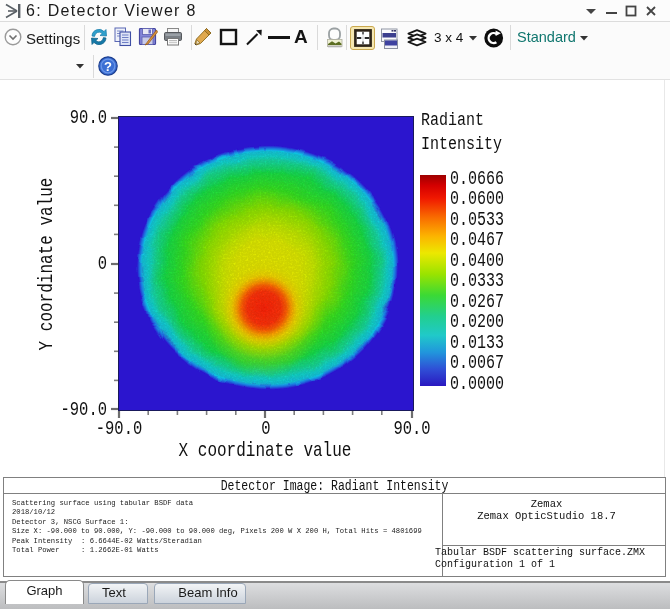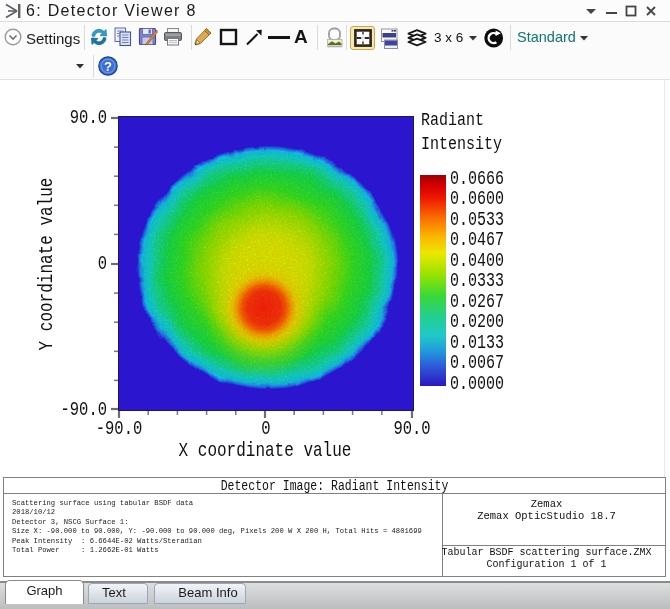--- a/index.html
+++ b/index.html
@@ -127,21 +127,21 @@
   <rect x="5" y="13.5" width="12" height="5" fill="#3e42a0"></rect>
 </svg>
 
 <svg class="abs" style="left:407px;top:29px;" width="20" height="18" viewBox="0 0 20 18">
   <g fill="#ffffff" stroke="#161616" stroke-width="1.8" stroke-linejoin="round">
     <path d="M10,1.2 L18.6,4.6 L10,8 L1.4,4.6 Z"></path>
     <path d="M10,5.4 L18.6,8.8 L10,12.2 L1.4,8.8 Z"></path>
     <path d="M10,9.6 L18.6,13 L10,16.4 L1.4,13 Z"></path>
   </g>
 </svg>
-<div class="abs" style="left:434px;top:30px;font-size:13.5px;color:#111;">3 x 6</div>
+<div class="abs" style="left:434px;top:30px;font-size:13.5px;color:#111;">3 x 4</div>
 <svg class="abs" style="left:468px;top:34px;" width="10" height="8" viewBox="0 0 10 8">
     <path d="M1,2 L9,2 L5,6.5 Z" fill="#333"></path>
   </svg>
 
 <svg class="abs" style="left:484px;top:28px;" width="20" height="20" viewBox="0 0 20 20">
   <circle cx="9.7" cy="10" r="9.4" fill="#0c0c0c"></circle>
   <path d="M12.4,14.2 A5,5 0 1 1 12.6,6.0" fill="none" stroke="#fff" stroke-width="2.3"></path>
   <path d="M11.6,2.4 L16.9,5.3 L11.6,7.9 Z" fill="#fff"></path>
 </svg>
 <div class="sep" style="left:510px;top:25px;height:25px;"></div>
@@ -295,21 +295,21 @@
 <div class="vline" style="left:3px;top:493px;width:663px;height:1px;"></div>
 <div class="vline" style="left:442px;top:493px;width:1px;height:84px;"></div>
 <div class="vline" style="left:442px;top:545px;width:224px;height:1px;"></div>
 <div class="abs mono" style="left:12px;top:499px;font-size:7.2px;line-height:9.4px;color:#222;white-space:pre;">Scattering surface using tabular BSDF data
 2018/10/12
 Detector 3, NSCG Surface 1:
 Size X: -90.000 to 90.000, Y: -90.000 to 90.000 deg, Pixels 200 W X 200 H, Total Hits = 4801699
 Peak Intensity  : 6.6644E-02 Watts/Steradian
 Total Power     : 1.2662E-01 Watts</div>
 <div class="abs mono" style="left:435px;top:498px;width:223px;text-align:center;font-size:10.5px;line-height:12px;color:#111;">Zemax<br>Zemax OpticStudio 18.7</div>
-<div class="abs mono" style="left:435px;top:547px;width:223px;text-align:center;font-size:10px;line-height:12px;color:#111;">Tabular BSDF scattering surface.ZMX<br>Configuration 1 of 1</div>
+<div class="abs mono" style="left:435px;top:547px;width:223px;text-align:left;font-size:10px;line-height:12px;color:#111;">Tabular BSDF scattering surface.ZMX<br>Configuration 1 of 1</div>
 
 <div class="abs" style="left:0;top:581px;width:670px;height:2px;background:#8a8a8a;"></div>
 <div class="abs" style="left:0;top:583px;width:670px;height:26px;background:linear-gradient(to bottom,#dddee0,#bcbdbf);"></div>
 <div class="abs" style="left:5px;top:580px;width:79px;height:24px;background:#ffffff;border:1px solid #8a8a8a;border-bottom:none;border-radius:5px 5px 0 0;box-sizing:border-box;"></div>
 <div class="abs" style="left:5px;top:583px;width:79px;text-align:center;font-size:13px;color:#1a1a1a;">Graph</div>
 <div class="abs" style="left:88px;top:583px;width:60px;height:21px;background:linear-gradient(to bottom,#f2f4f6,#ccd3dc);border:1px solid #9aa7b8;border-radius:4px 4px 0 0;box-sizing:border-box;"></div>
 <div class="abs" style="left:88px;top:585px;width:52px;text-align:center;font-size:13px;color:#1a1a1a;">Text</div>
 <div class="abs" style="left:154px;top:583px;width:92px;height:21px;background:linear-gradient(to bottom,#f2f4f6,#ccd3dc);border:1px solid #9aa7b8;border-radius:4px 4px 0 0;box-sizing:border-box;"></div>
 <div class="abs" style="left:154px;top:585px;width:108px;text-align:center;font-size:13px;color:#1a1a1a;">Beam Info</div>
 

